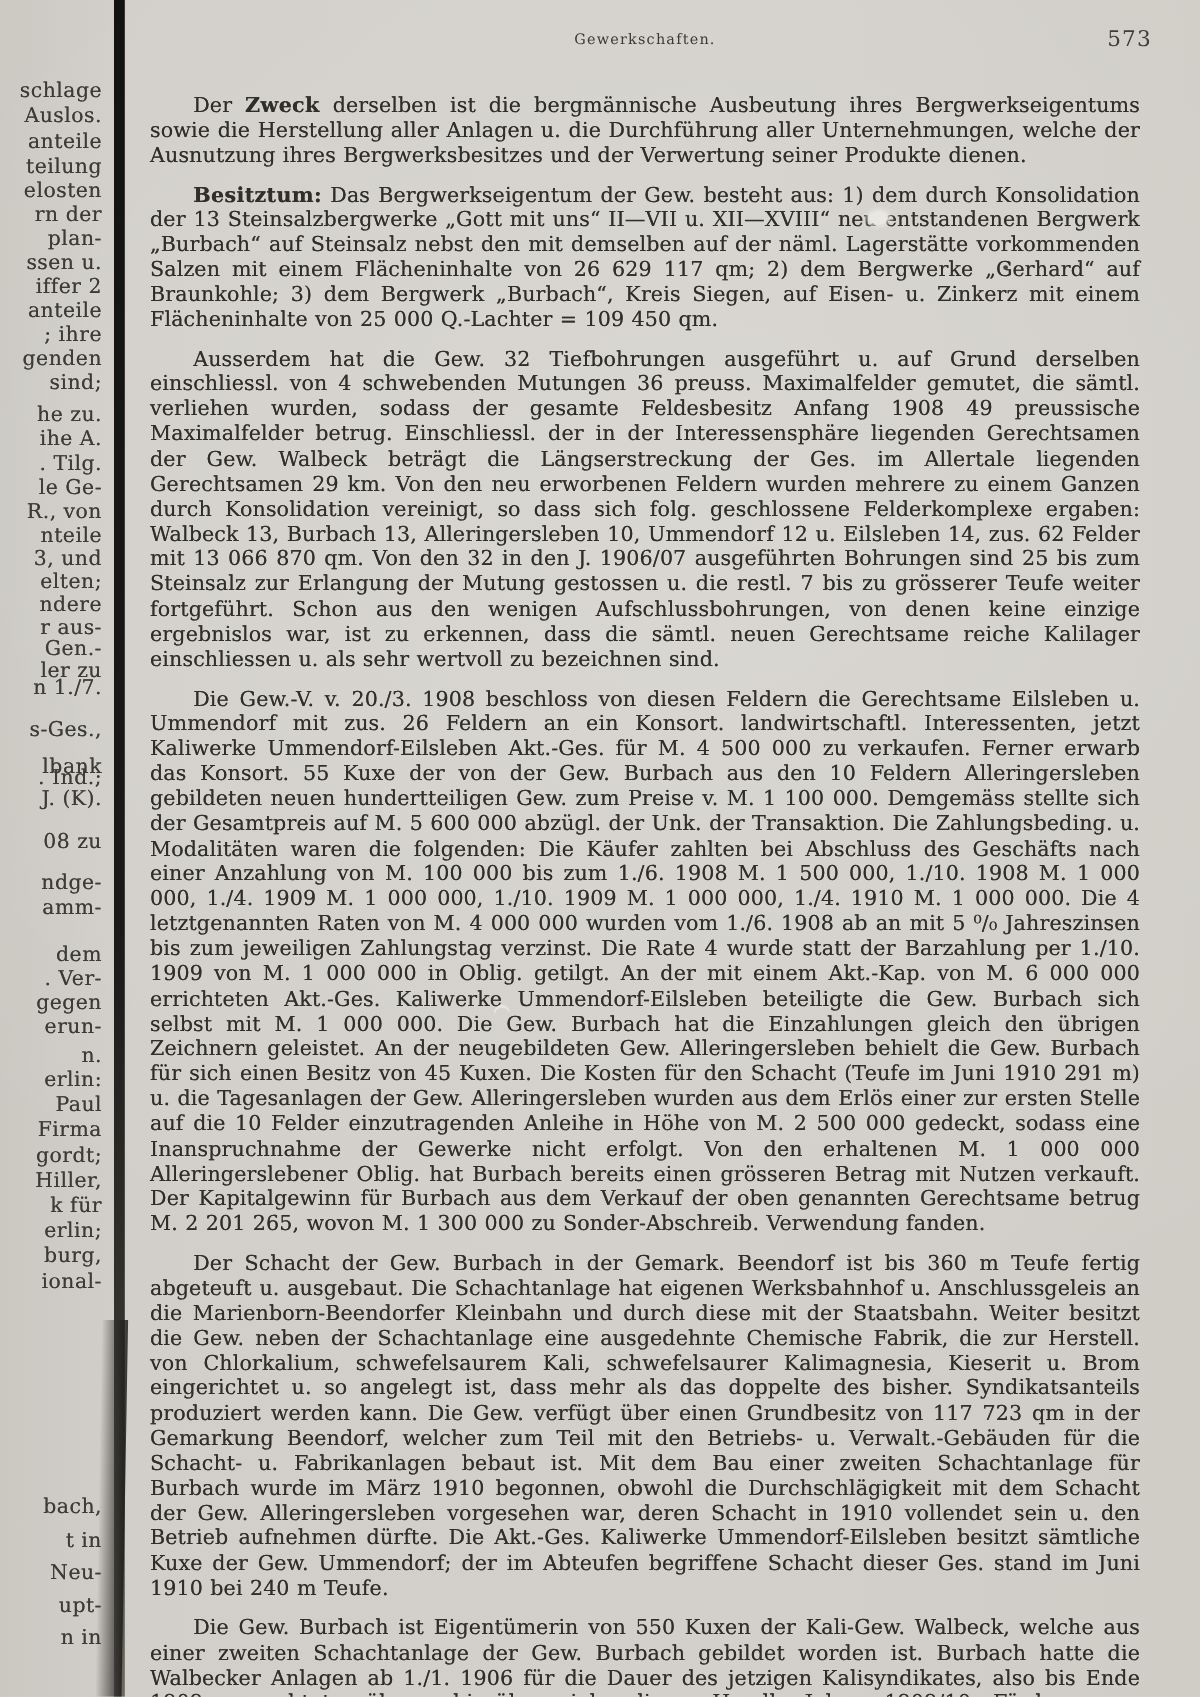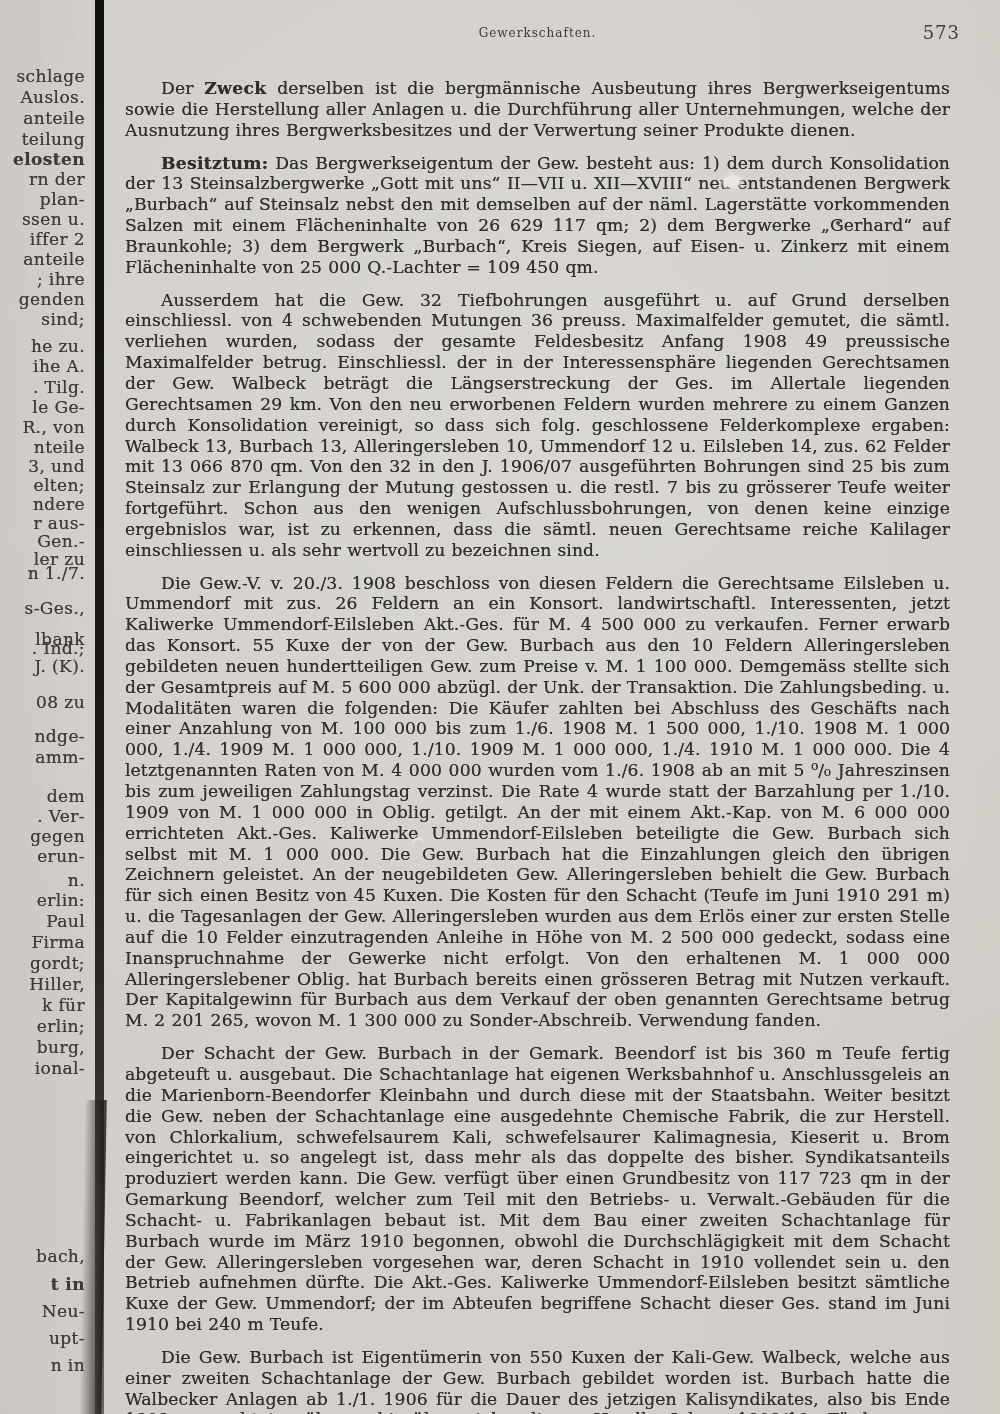--- a/index.html
+++ b/index.html
@@ -79,21 +79,21 @@
 </head>
 <body>
 
 <div class="page">
 
   <div class="margin-col" id="margin-col">
       <div class="margin-frag" style="top: 66px;">schlage</div>
       <div class="margin-frag" style="top: 87px;">Auslos.</div>
       <div class="margin-frag" style="top: 108px;">anteile</div>
       <div class="margin-frag" style="top: 129px;">teilung</div>
-      <div class="margin-frag" style="top: 149px; font-weight: bold;">elosten</div>
+      <div class="margin-frag" style="top: 149px;">elosten</div>
       <div class="margin-frag" style="top: 169px;">rn der</div>
       <div class="margin-frag" style="top: 189px;">plan-</div>
       <div class="margin-frag" style="top: 209px;">ssen u.</div>
       <div class="margin-frag" style="top: 229px;">iffer 2</div>
       <div class="margin-frag" style="top: 249px;">anteile</div>
       <div class="margin-frag" style="top: 269px;">; ihre</div>
       <div class="margin-frag" style="top: 289px;">genden</div>
       <div class="margin-frag" style="top: 309px;">sind;</div>
       <div class="margin-frag" style="top: 336px;">he zu.</div>
       <div class="margin-frag" style="top: 356px;">ihe A.</div>
@@ -123,21 +123,21 @@
       <div class="margin-frag" style="top: 890px;">erlin:</div>
       <div class="margin-frag" style="top: 911px;">Paul</div>
       <div class="margin-frag" style="top: 932px;">Firma</div>
       <div class="margin-frag" style="top: 953px; margin-left: 38px;">gordt;</div>
       <div class="margin-frag" style="top: 974px;">Hiller,</div>
       <div class="margin-frag" style="top: 995px;">k für</div>
       <div class="margin-frag" style="top: 1016px;">erlin;</div>
       <div class="margin-frag" style="top: 1037px; margin-left: 16px;">burg,</div>
       <div class="margin-frag" style="top: 1058px;">ional-</div>
       <div class="margin-frag" style="top: 1246px;">bach,</div>
-      <div class="margin-frag" style="top: 1274px; font-weight: bold;">t in</div>
+      <div class="margin-frag" style="top: 1274px;">t in</div>
       <div class="margin-frag" style="top: 1301px;">Neu-</div>
       <div class="margin-frag" style="top: 1328px;">upt-</div>
       <div class="margin-frag" style="top: 1355px;">n in</div>
     </div>
 
   <div class="gutter-line"></div>
   <div class="gutter-shadow"></div>
 
   <div class="content">
 

